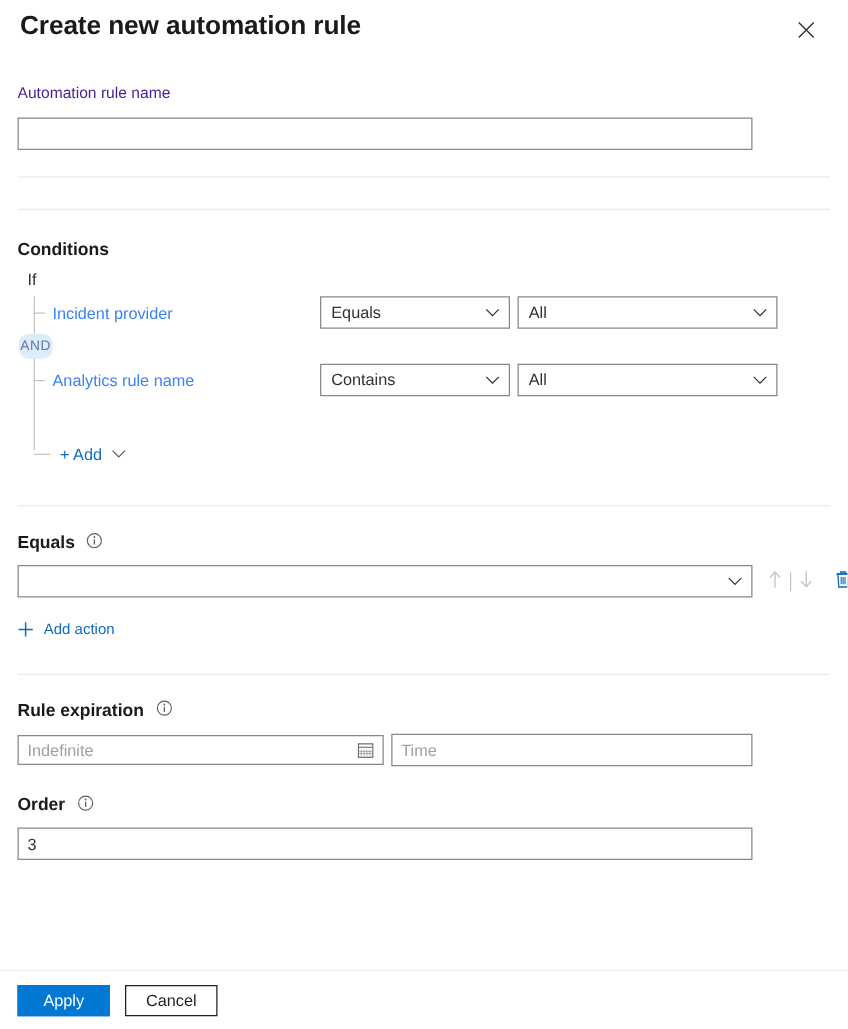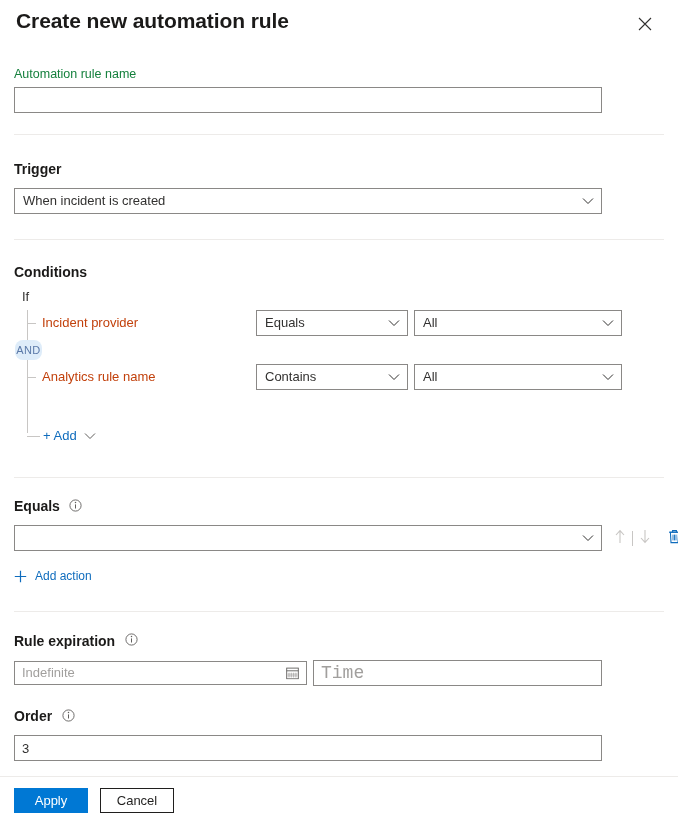--- a/index.html
+++ b/index.html
@@ -67,23 +67,23 @@
   .divider {
     height: 1px;
     background: #edebe9;
     margin: 0;
   }
 
   .section { padding: 0; }
 
   .field-label {
     font-size: 12.5px;
-    color: #15803d;
+    color: #4c1d95;
     line-height: 16px;
-    margin-bottom: 5px;
+    margin-bottom: 12px;
     display: block;
   }
   .section-head {
     font-size: 14px;
     font-weight: 600;
     color: #1b1a19;
     line-height: 18px;
     display: inline-block;
     vertical-align: middle;
   }
@@ -175,21 +175,21 @@
     position: absolute;
     left: 0;
     top: 50%;
     width: 9px;
     height: 1px;
     background: #c8c6c4;
   }
   .cond-name {
     margin-left: 15px;
     font-size: 13px;
-    color: #c2410c;
+    color: #3b82f6;
     width: 214px;
     white-space: nowrap;
     overflow: hidden;
     text-overflow: ellipsis;
   }
   .op-sel { width: 152px; flex: 0 0 152px; }
   .val-sel { width: 208px; flex: 0 0 208px; margin-left: 6px; }
 
   .and-badge {
     position: absolute;
@@ -215,21 +215,21 @@
   }
   .add-row .stub-corner {
     position: absolute;
     left: 0;
     top: 50%;
     width: 13px;
     height: 1px;
     background: #c8c6c4;
   }
   .add-link {
-    margin-left: 16px;
+    margin-left: 21px;
     color: #0f6cbd;
     font-size: 13px;
     cursor: pointer;
     white-space: nowrap;
   }
   .add-chev {
     margin-left: 7px;
     display: inline-flex;
     align-items: center;
     cursor: pointer;
@@ -320,22 +320,22 @@
     width: 289px;
     height: 26px;
     border: 1px solid #8a8886;
     background: #fff;
     margin-left: 6px;
   }
   .time-field input {
     border: none;
     outline: none;
     background: transparent;
-    font-family: Liberation Mono, monospace;
-    font-size: 18px;
+    font-family: Liberation Sans, sans-serif;
+    font-size: 13px;
     color: #6d28d9;
     padding: 0 7px;
     width: 100%;
     height: 100%;
     box-sizing: border-box;
   }
   .time-field input::placeholder { color: #a19f9d; opacity: 1; }
 
   
   .footer {
@@ -389,31 +389,20 @@
 
   <div class="content">
 
     <div class="section" style="padding-top:10px;">
       <label class="field-label">Automation rule name</label>
       <input class="txt" type="text" value="" placeholder="" style="">
     </div>
 
     <div class="divider" style="margin-top:21px;"></div>
 
-    <div class="section" style="padding-top:24px;">
-      <div class="section-head">Trigger</div>
-      <div class="sel-wrap" style="width:588px;margin-top:10px;">
-        <span class="sel-text">When incident is created</span>
-        <span class="chev">
-          <svg width="12" height="8" viewBox="0 0 12 8">
-              <path d="M1 1.5 L6 6.5 L11 1.5" stroke="#323130" stroke-width="1" fill="none"></path>
-            </svg>
-        </span>
-      </div>
-    </div>
 
     <div class="divider" style="margin-top:25px;"></div>
 
     <div class="section cond-area" style="padding-top:22px;">
       <div class="section-head">Conditions</div>
       <div class="if-label" style="margin-top:8px;">If</div>
 
       <div class="tree" style="margin-top:5px;">
         <div class="tree-vline"></div>
 

